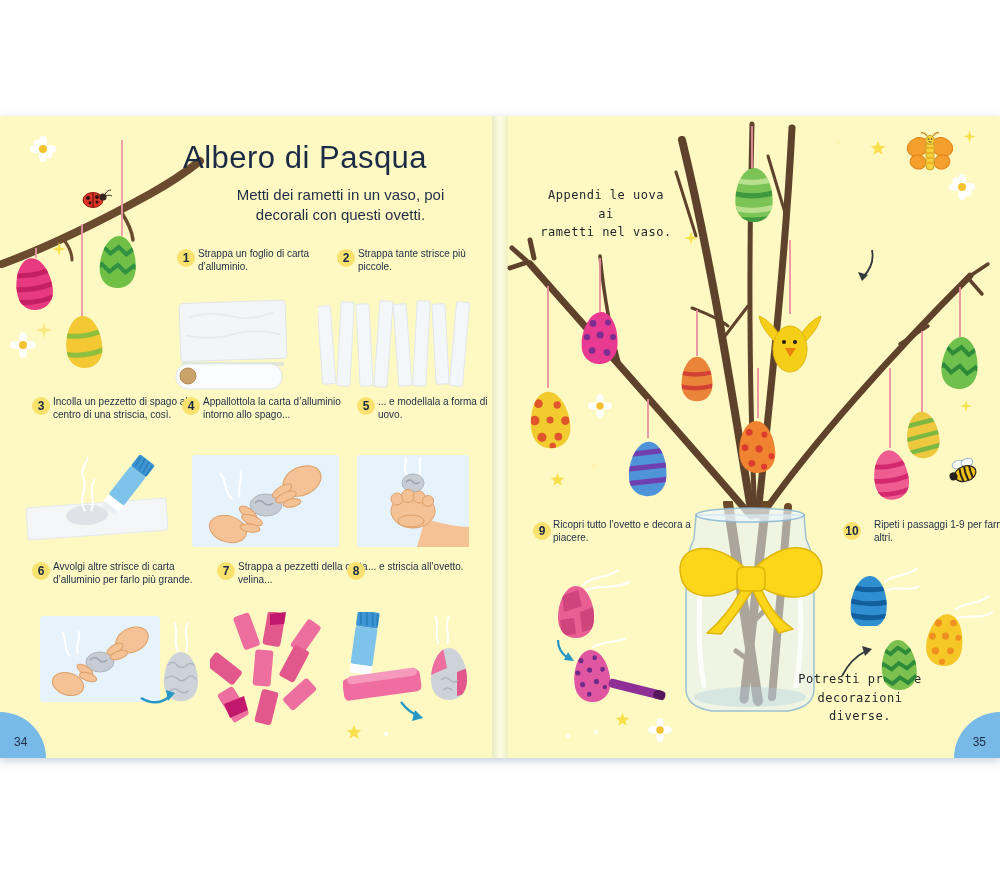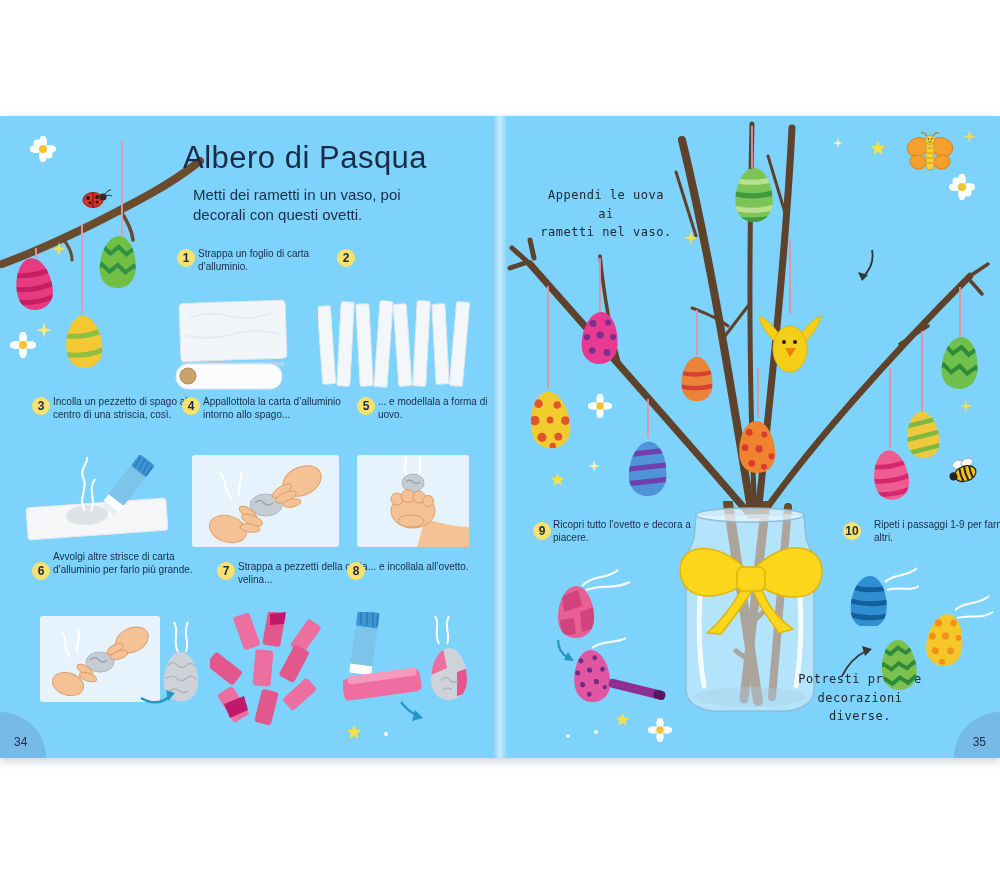--- a/index.html
+++ b/index.html
@@ -1,26 +1,26 @@
 <!DOCTYPE html>
 <html><head>
 <meta charset="utf-8">
 <style>
   html,body{margin:0;padding:0;background:#fff;}
   #canvas{position:relative;width:1000px;height:880px;background:#ffffff;overflow:hidden;
           font-family:"Liberation Sans",sans-serif;color:#1e2c46;}
-  .spread{position:absolute;left:0;top:116px;width:1000px;height:642px;background:#7dd3fc;
+  .spread{position:absolute;left:0;top:116px;width:1000px;height:642px;background:#fef9c3;
           overflow:hidden;box-shadow:0 3px 9px rgba(90,125,150,.35);}
   .abs{position:absolute;}
   .gutter{position:absolute;left:492px;top:0;width:16px;height:642px;
           background:linear-gradient(90deg,rgba(120,170,205,.18),rgba(255,255,255,.55) 50%,rgba(120,170,205,.12));}
   .corner{position:absolute;width:92px;height:92px;border-radius:50%;background:#77bae7;}
   .pagenum{position:absolute;font-size:12px;color:#1e2c46;}
   .title{font-size:31px;letter-spacing:.5px;color:#1c2b45;}
-  .subtitle{font-size:15px;line-height:1.35;text-align:left;white-space:pre-line;}
+  .subtitle{font-size:15px;line-height:1.35;text-align:center;white-space:pre-line;}
   .step-text{font-size:10px;line-height:1.32;color:#1c2b45;}
   .badge{position:absolute;width:18px;height:18px;border-radius:9px;background:#f9e16d;
          color:#1c2b45;font-weight:bold;font-size:12px;line-height:18px;text-align:center;}
   .badge.wide{width:18px;}
   .note{font-family:"DejaVu Sans Mono",monospace;font-size:12px;line-height:1.55;letter-spacing:.5px;
         color:#23282e;text-align:center;white-space:pre-line;}
   .stepbox{position:absolute;background:#e7f3fc;border-radius:3px;}
   svg{display:block;}
 </style>
 </head>
@@ -111,20 +111,21 @@
     <path d="M12 0 L14.5 9.5 L24 12 L14.5 14.5 L12 24 L9.5 14.5 L0 12 L9.5 9.5 Z" fill="#f9ea7e"></path>
   </svg>
 
   <div class="abs title" style="left:183px;top:24px">Albero di Pasqua</div>
   <div class="abs subtitle" style="left:193px;top:69px;width:295px">Metti dei rametti in un vaso, poi
 decorali con questi ovetti.</div>
 
   <span class="badge" style="left:177px;top:133px">1</span>
   <div class="abs step-text" style="left:198px;top:131px;width:150px">Strappa un foglio di carta d’alluminio.</div>
   <span class="badge" style="left:337px;top:133px">2</span>
+  <div class="abs step-text" style="left:358px;top:131px;width:132px">Strappa tante strisce più piccole.</div>
 
   <svg class="abs" style="left:170px;top:180px" width="125" height="105" viewBox="0 0 125 105">
     <g transform="rotate(-2 60 35)">
       <rect x="10" y="6" width="106" height="58" rx="4" fill="#f3f6f8" stroke="#dfe5ea"></rect>
       <path d="M20 20 q20 -6 40 0 q20 6 44 -2 M16 38 q24 6 48 0 q22 -5 46 2" stroke="#e6ebef" stroke-width="2" fill="none"></path>
     </g>
     <rect x="12" y="66" width="102" height="4" fill="#cfdae2" opacity=".6"></rect>
     <rect x="6" y="68" width="106" height="25" rx="12" fill="#fbfcfd" stroke="#e0e7ec"></rect>
     <circle cx="18" cy="80" r="8" fill="#c9a36a" stroke="#b18a54"></circle>
   </svg>
@@ -191,25 +192,25 @@
         <circle cx="40" cy="44" r="6"></circle>
             <circle cx="51" cy="41" r="6.5"></circle>
             <circle cx="62" cy="42" r="6"></circle>
             <circle cx="71" cy="46" r="5.5"></circle>
         <ellipse cx="54" cy="66" rx="13" ry="6"></ellipse>
       </g>
     </svg>
   </div>
 
   <span class="badge" style="left:32px;top:446px">6</span>
-  <div class="abs step-text" style="left:53px;top:434px;width:170px">Avvolgi altre strisce di carta d’alluminio per farlo più grande.</div>
+  <div class="abs step-text" style="left:53px;top:444px;width:170px">Avvolgi altre strisce di carta d’alluminio per farlo più grande.</div>
   <span class="badge" style="left:217px;top:446px">7</span>
   <div class="abs step-text" style="left:238px;top:444px;width:150px">Strappa a pezzetti della carta velina...</div>
   <span class="badge" style="left:347px;top:446px">8</span>
-  <div class="abs step-text" style="left:368px;top:444px;width:112px">... e incollala all’ovetto.</div>
+  <div class="abs step-text" style="left:368px;top:444px;width:112px">... e striscia all’ovetto.</div>
 
   <div class="stepbox" style="left:40px;top:500px;width:120px;height:86px">
     <svg width="120" height="86" viewBox="0 0 120 86">
       <path d="M30 40 C22 32 28 24 22 16 M38 38 C34 28 42 24 38 14" stroke="#fff" stroke-width="2" fill="none"></path>
       <ellipse cx="60" cy="46" rx="14" ry="10" fill="#c6ccd3" stroke="#adb5bf"></ellipse>
       <path d="M50 44 q5 -5 9 0 q4 4 8 0" stroke="#9aa2ad" stroke-width="1.4" fill="none"></path>
       <g fill="#f4c294" stroke="#dd9f69">
         <ellipse cx="92" cy="24" rx="17" ry="12" transform="rotate(-25 92 24)"></ellipse>
         <ellipse cx="75" cy="33" rx="9" ry="4" transform="rotate(-30 75 33)"></ellipse>
         <ellipse cx="79" cy="39" rx="9" ry="4" transform="rotate(-18 79 39)"></ellipse>

